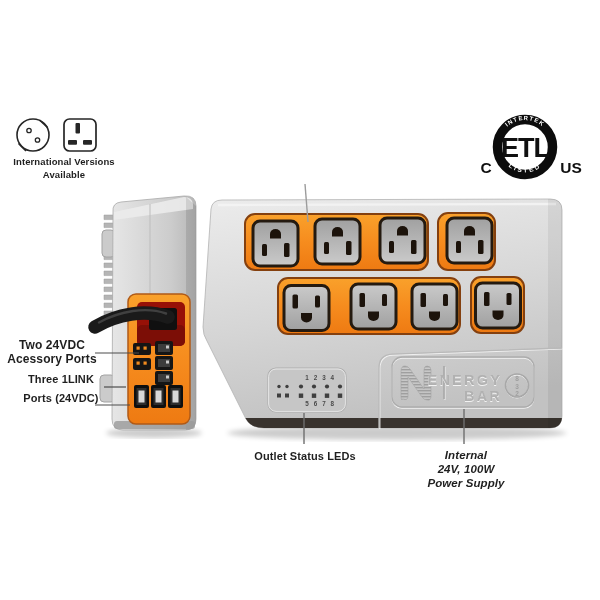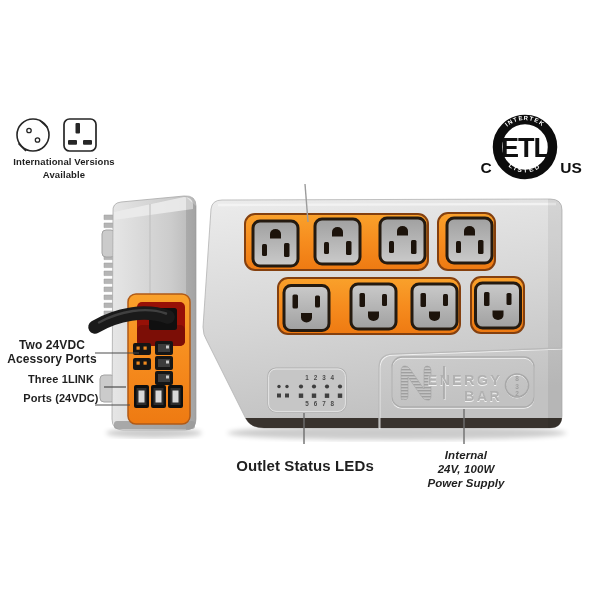--- a/index.html
+++ b/index.html
@@ -5,21 +5,21 @@
   html,body{margin:0;padding:0;background:#fff;}
   .canvas{position:relative;width:600px;height:600px;background:#ffffff;overflow:hidden;
           font-family:"Liberation Sans","DejaVu Sans",sans-serif;}
   .label{position:absolute;white-space:pre-line;text-align:center;color:#1f1f1f;
          font-weight:600;letter-spacing:.1px;}
   .lbl-intl{left:8px;top:156px;width:112px;font-size:9.5px;line-height:12.5px;}
   .lbl-outlets{left:237px;top:146px;width:140px;font-size:11.5px;line-height:15px;}
   .lbl-acc{left:0px;top:338px;width:104px;font-size:12px;line-height:14px;}
   .lbl-link{left:9px;top:370px;width:104px;font-size:11px;line-height:19px;}
   .lbl-aqua{left:0px;top:397px;width:104px;font-size:11px;line-height:13.5px;}
-  .lbl-leds{left:235px;top:449px;width:140px;font-size:15px;line-height:14px;margin-top:10px;}
+  .lbl-leds{left:235px;top:449px;width:140px;font-size:11px;line-height:14px;}
   .lbl-psu{left:396px;top:448px;width:140px;font-size:11.5px;line-height:14px;font-style:italic;}
   svg{position:absolute;display:block;}
   svg text{font-family:"Liberation Sans","DejaVu Sans",sans-serif;}
 </style>
 </head>
 <body>
 
 <div class="canvas">
 
   <svg style="left:12px;top:112px" width="92" height="46" viewBox="0 0 92 46">

